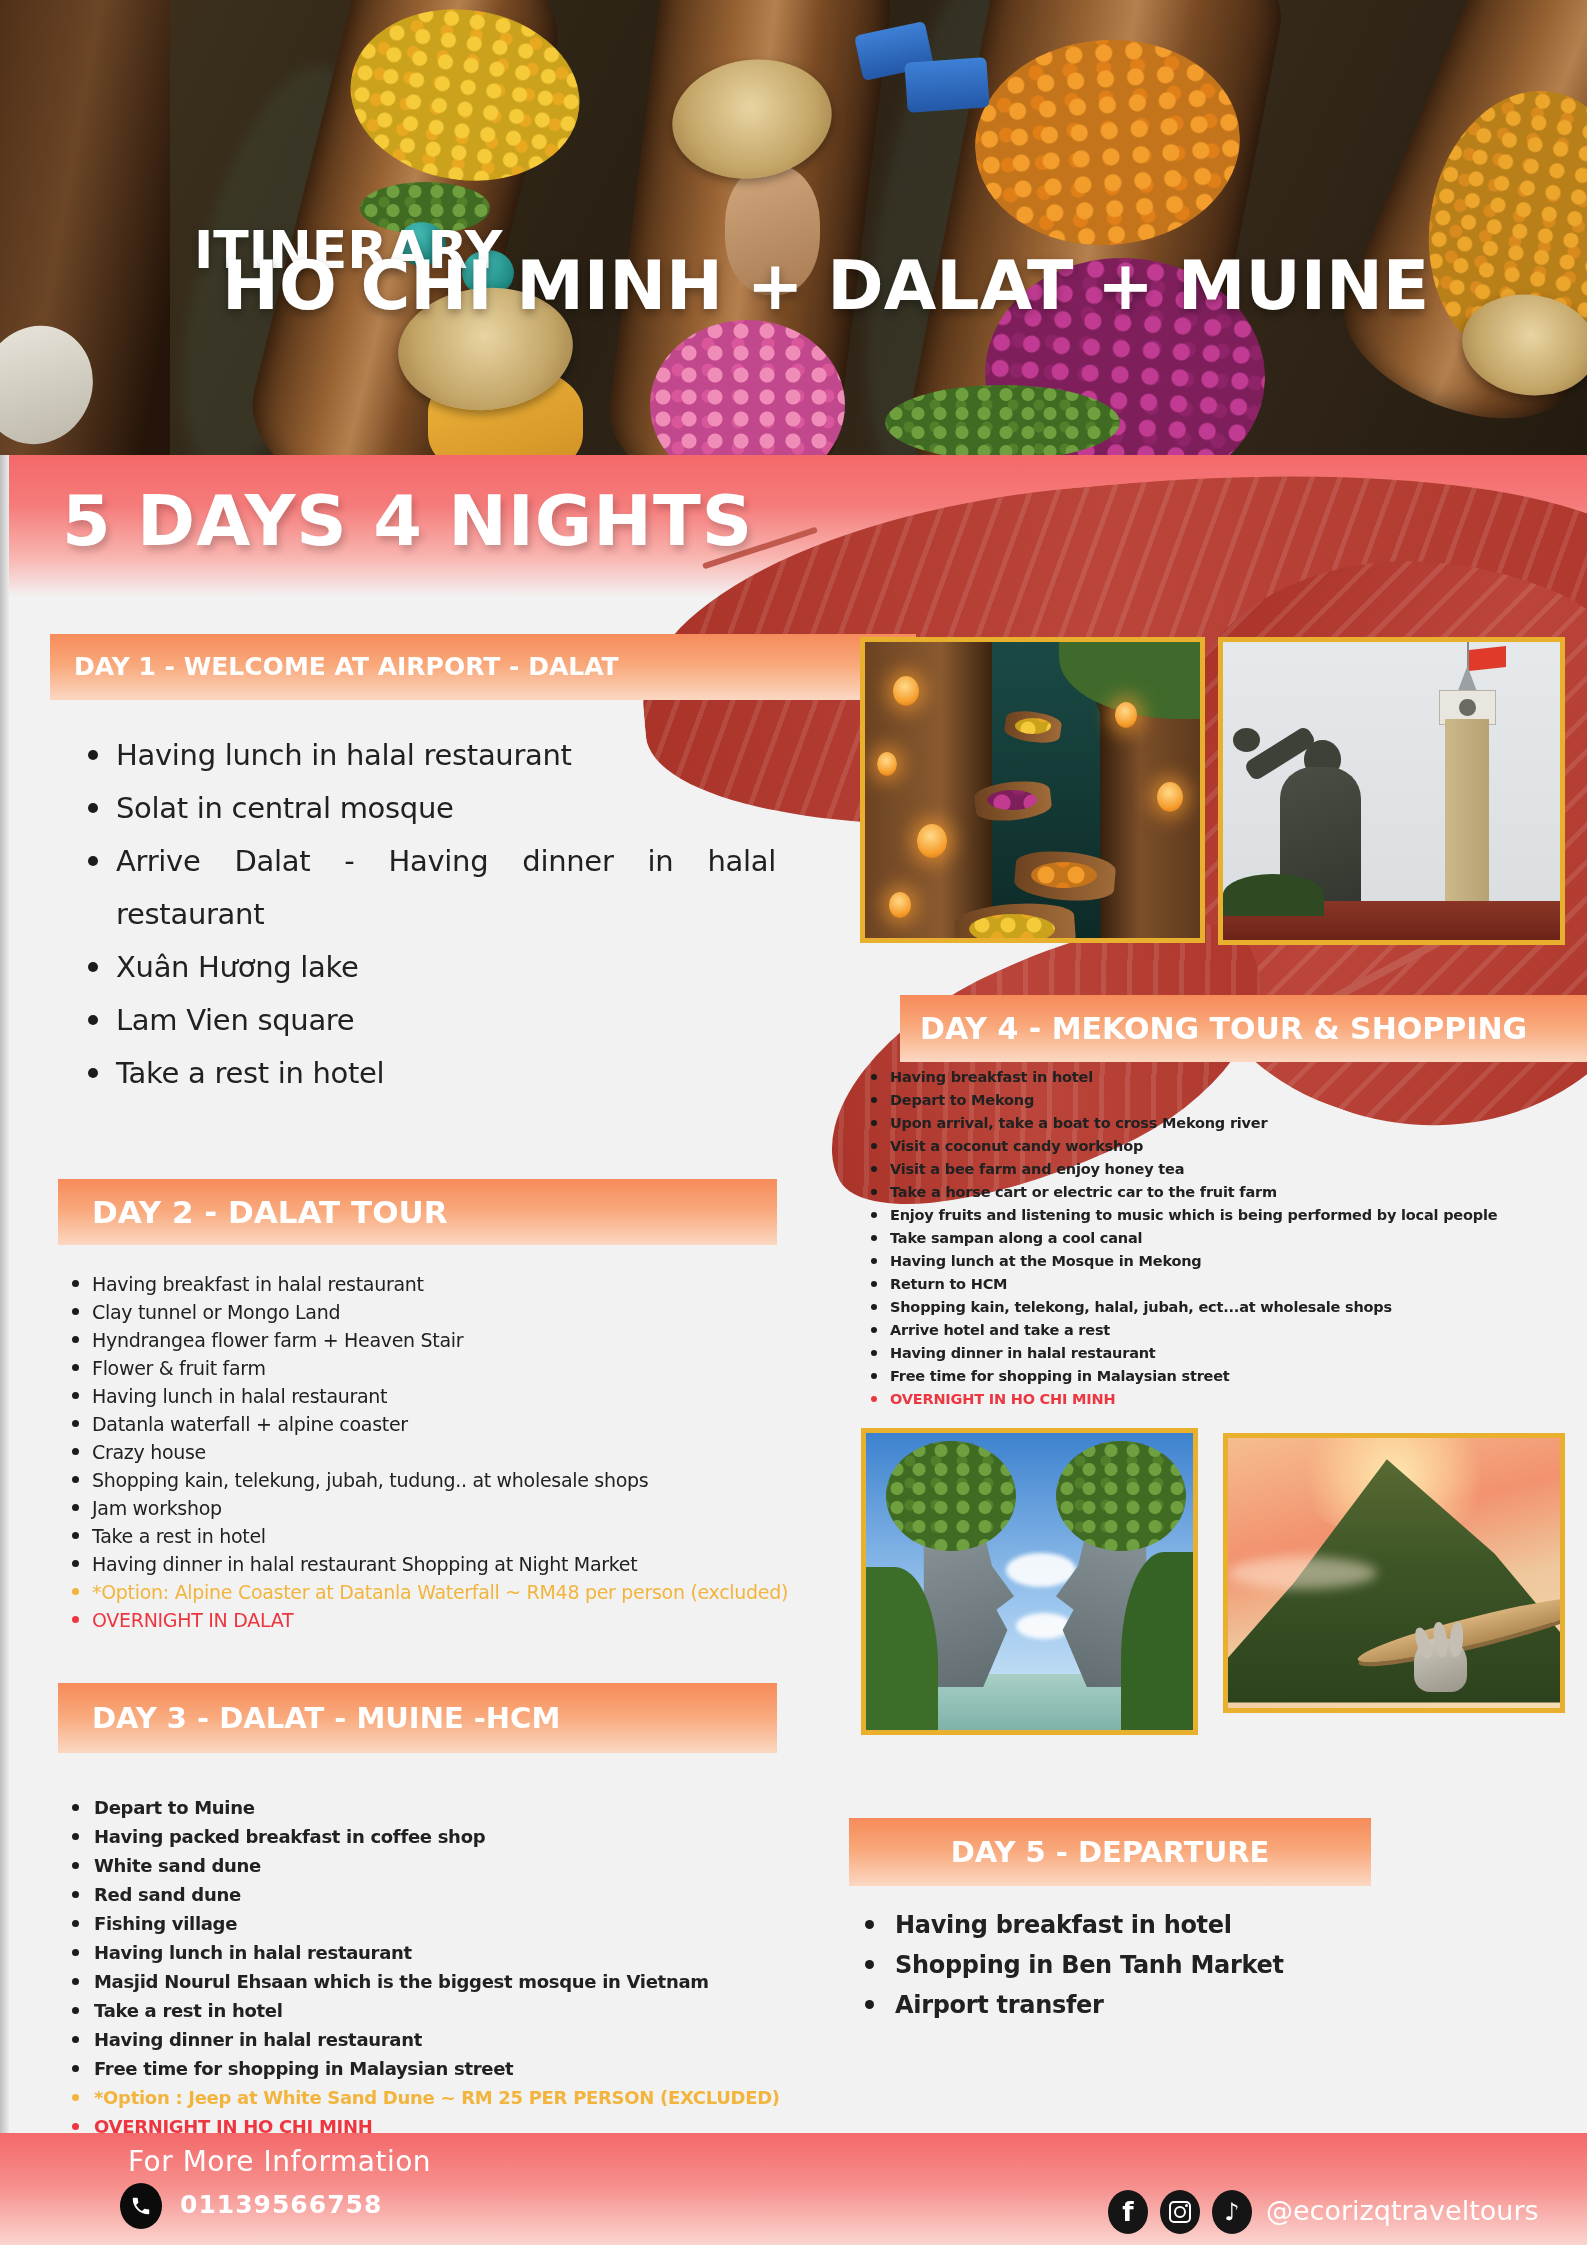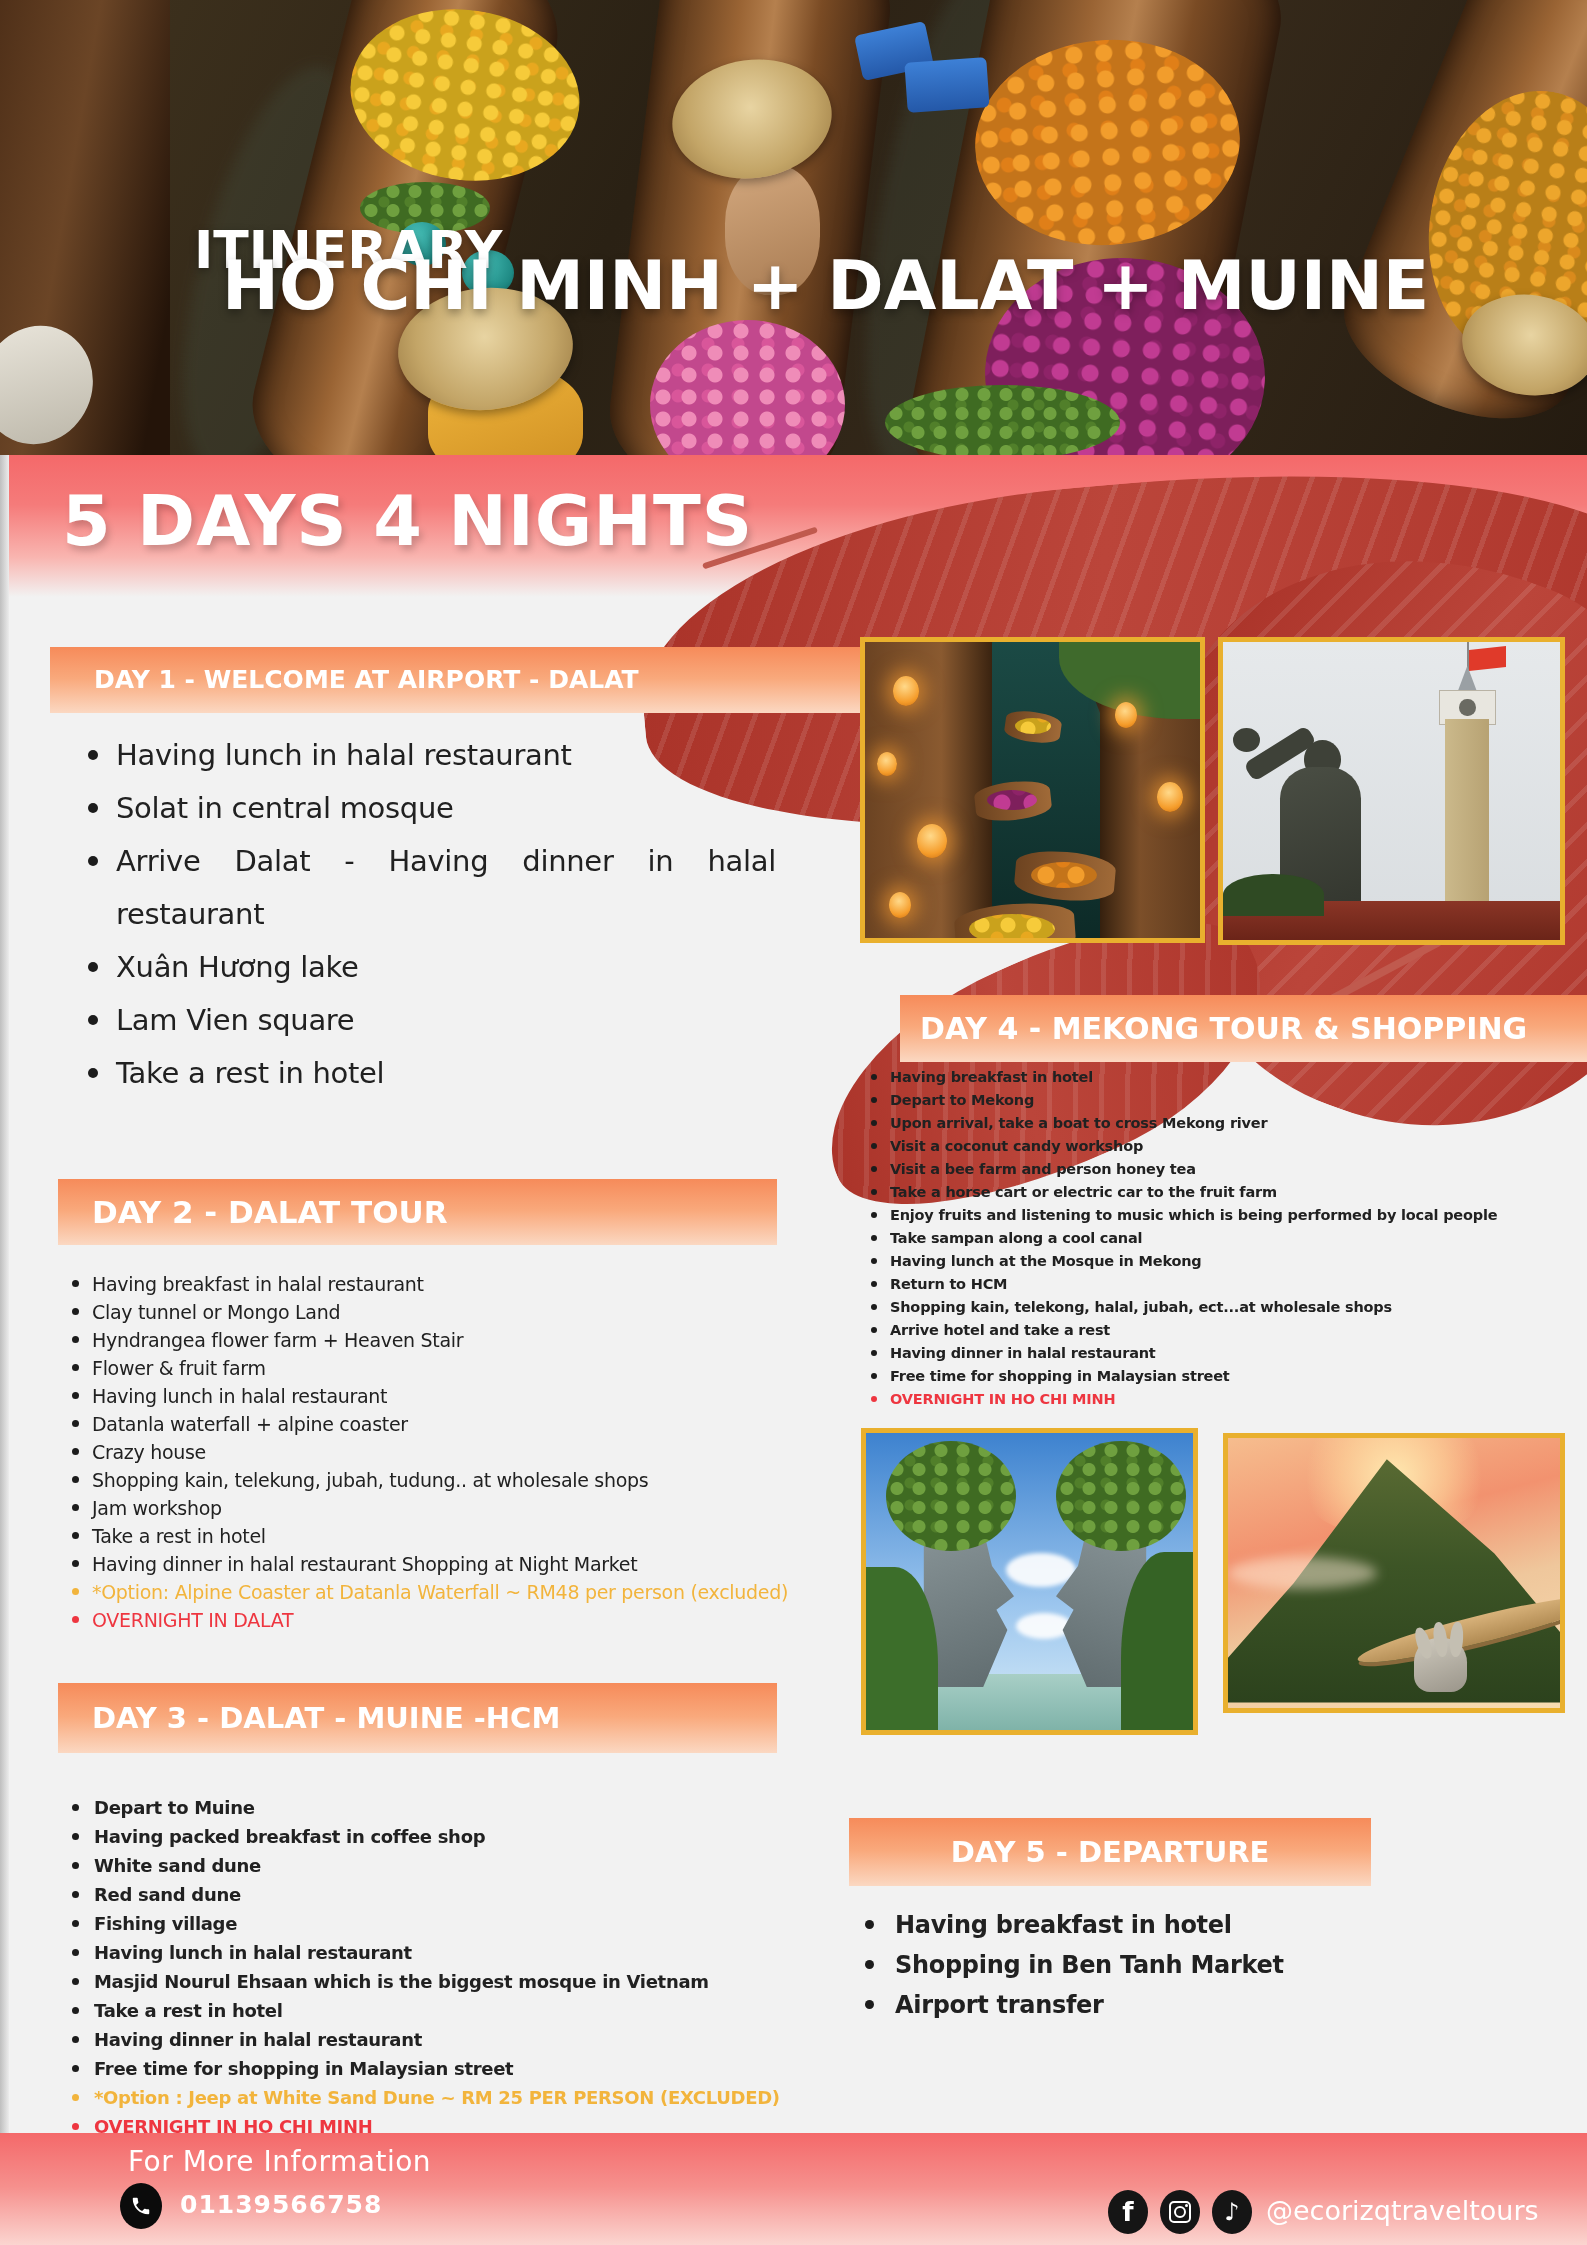--- a/index.html
+++ b/index.html
@@ -58,21 +58,21 @@
   .brush2{left:1150px;top:560px;width:540px;height:560px;transform:rotate(20deg);
     border-radius:55% 45% 48% 52%/40% 60% 42% 58%;}
   .brush3{left:810px;top:960px;width:470px;height:210px;transform:rotate(-24deg);
     border-radius:50% 50% 44% 56%/60% 40% 58% 42%;}
   .brush-streak{position:absolute;z-index:1;background:#c05a4e;border-radius:6px;}
 
   
   .day-banner{position:absolute;z-index:2;color:#fff;font-weight:800;
     background:linear-gradient(180deg,#f68b5a 0%,#f9a97c 48%,#fbd8c2 100%);
     white-space:nowrap;}
-  .db1{left:50px;top:647px;width:866px;height:66px;line-height:66px;padding-left:44px;font-size:25px;box-sizing:border-box;}
+  .db1{left:50px;top:634px;width:866px;height:66px;line-height:66px;padding-left:24px;font-size:25px;box-sizing:border-box;}
   .db2{left:58px;top:1179px;width:719px;height:66px;line-height:66px;padding-left:34px;font-size:31px;box-sizing:border-box;}
   .db3{left:58px;top:1683px;width:719px;height:70px;line-height:70px;padding-left:34px;font-size:29px;box-sizing:border-box;}
   .db4{left:900px;top:995px;width:696px;height:67px;line-height:67px;padding-left:20px;font-size:30px;box-sizing:border-box;}
   .db5{left:849px;top:1818px;width:522px;height:68px;line-height:68px;font-size:29px;text-align:center;box-sizing:border-box;}
 
   
   ul.itin{position:absolute;z-index:2;margin:0;padding:0;list-style:none;color:#212121;}
   ul.itin li{position:relative;white-space:nowrap;}
   ul.itin li::before{content:"";position:absolute;left:0;border-radius:50%;background:#1c1c1c;}
   .list1{left:88px;top:729px;width:680px;font-size:29px;letter-spacing:-0.3px;}
@@ -254,21 +254,21 @@
       <li class="style-option">*Option : Jeep at White Sand Dune ~ RM 25 PER PERSON (EXCLUDED)</li>
       <li class="style-overnight">OVERNIGHT IN HO CHI MINH</li>
     </ul>
 
   <div class="day-banner db4">DAY 4 - MEKONG TOUR &amp; SHOPPING</div>
   <ul class="itin list4">
       <li>Having breakfast in hotel</li>
       <li>Depart to Mekong</li>
       <li>Upon arrival, take a boat to cross Mekong river</li>
       <li>Visit a coconut candy workshop</li>
-      <li>Visit a bee farm and person honey tea</li>
+      <li>Visit a bee farm and enjoy honey tea</li>
       <li>Take a horse cart or electric car to the fruit farm</li>
       <li>Enjoy fruits and listening to music which is being performed by local people</li>
       <li>Take sampan along a cool canal</li>
       <li>Having lunch at the Mosque in Mekong</li>
       <li>Return to HCM</li>
       <li>Shopping kain, telekong, halal, jubah, ect...at wholesale shops</li>
       <li>Arrive hotel and take a rest</li>
       <li>Having dinner in halal restaurant</li>
       <li>Free time for shopping in Malaysian street</li>
       <li class="style-overnight">OVERNIGHT IN HO CHI MINH</li>

